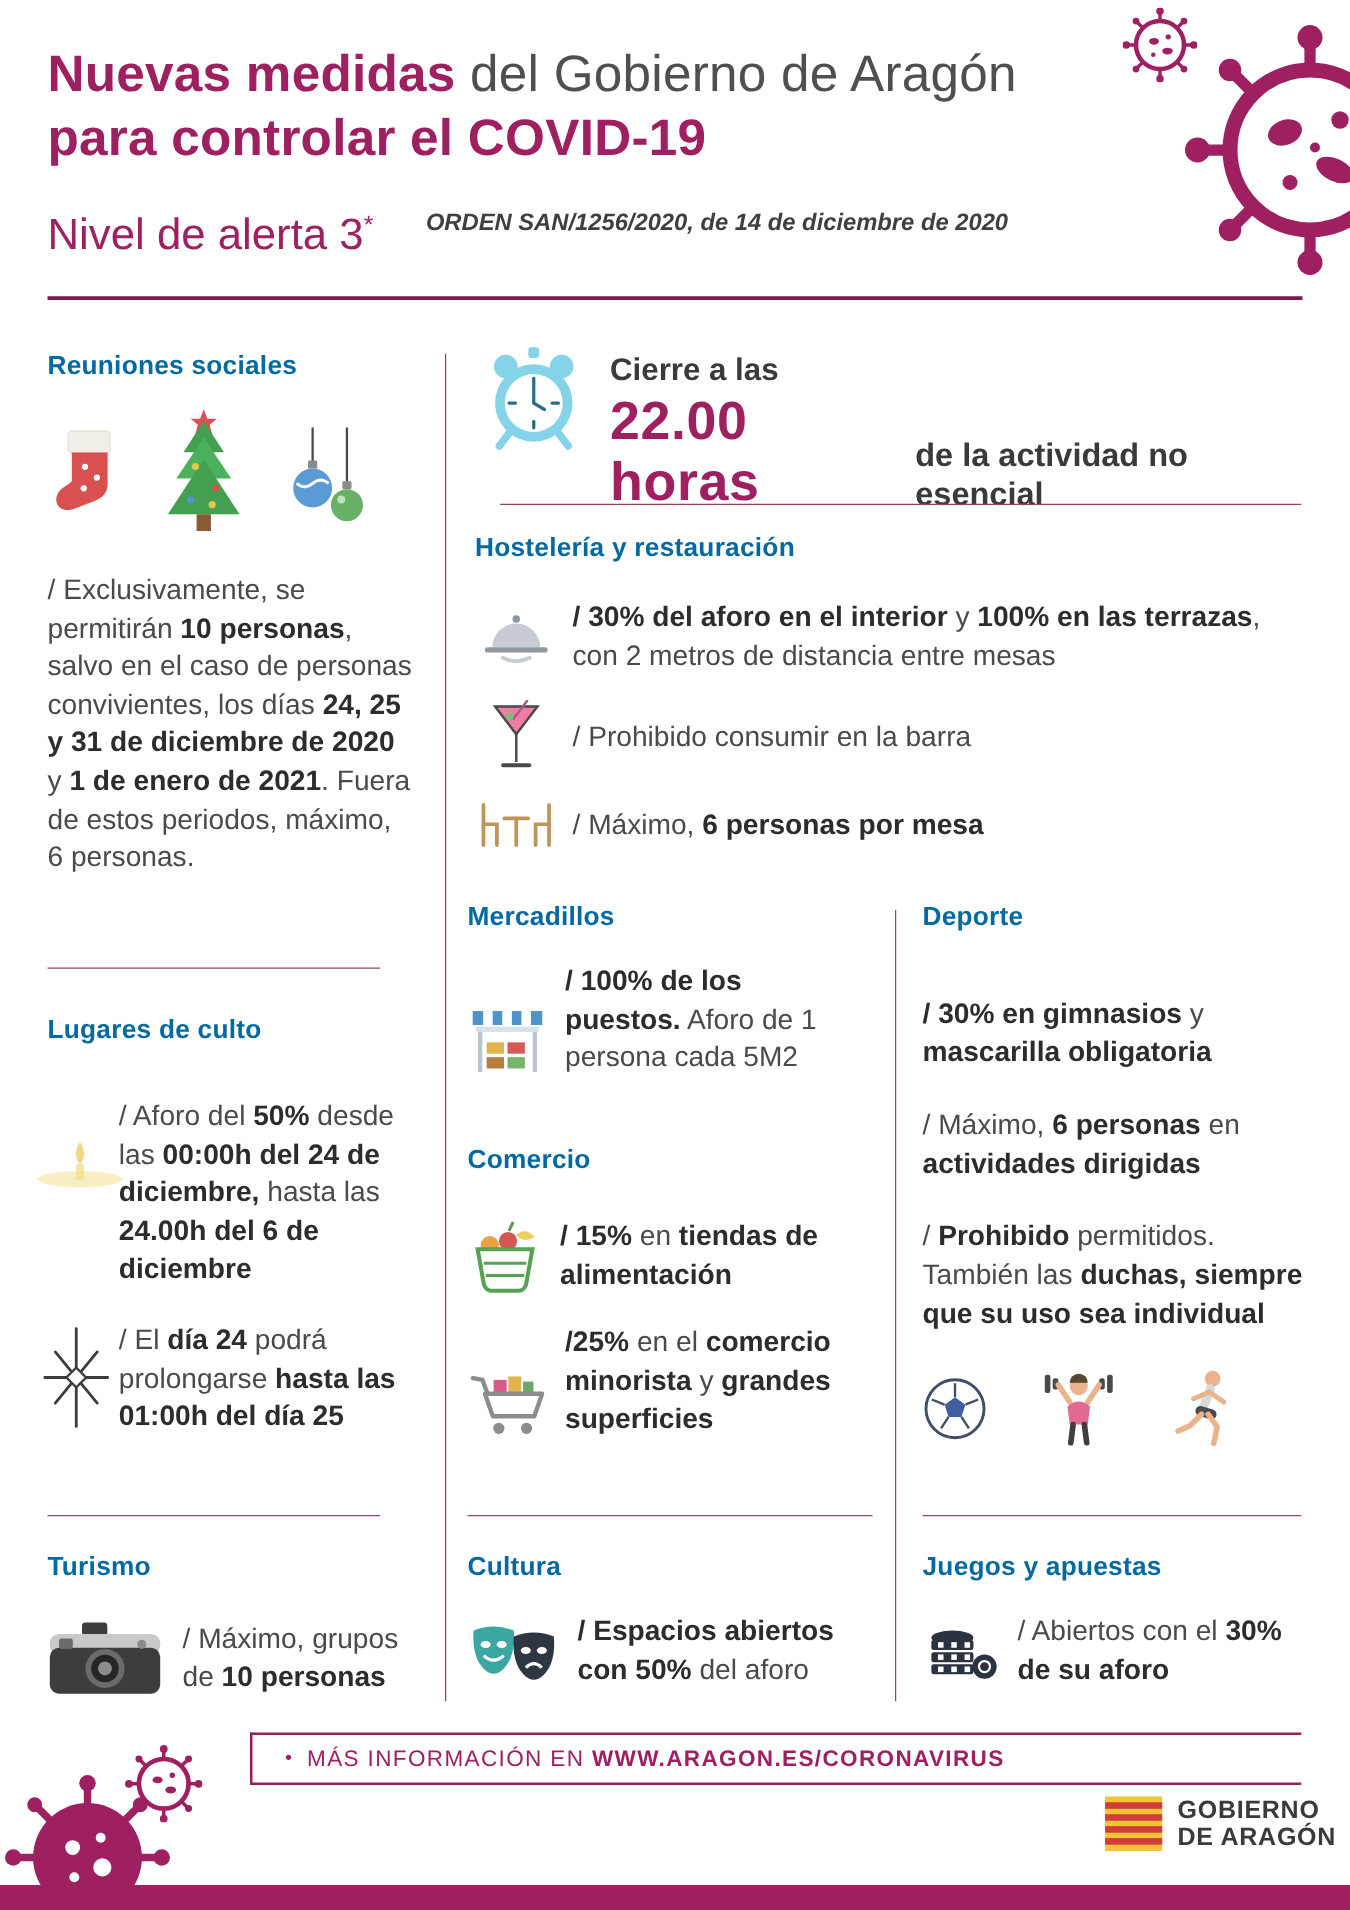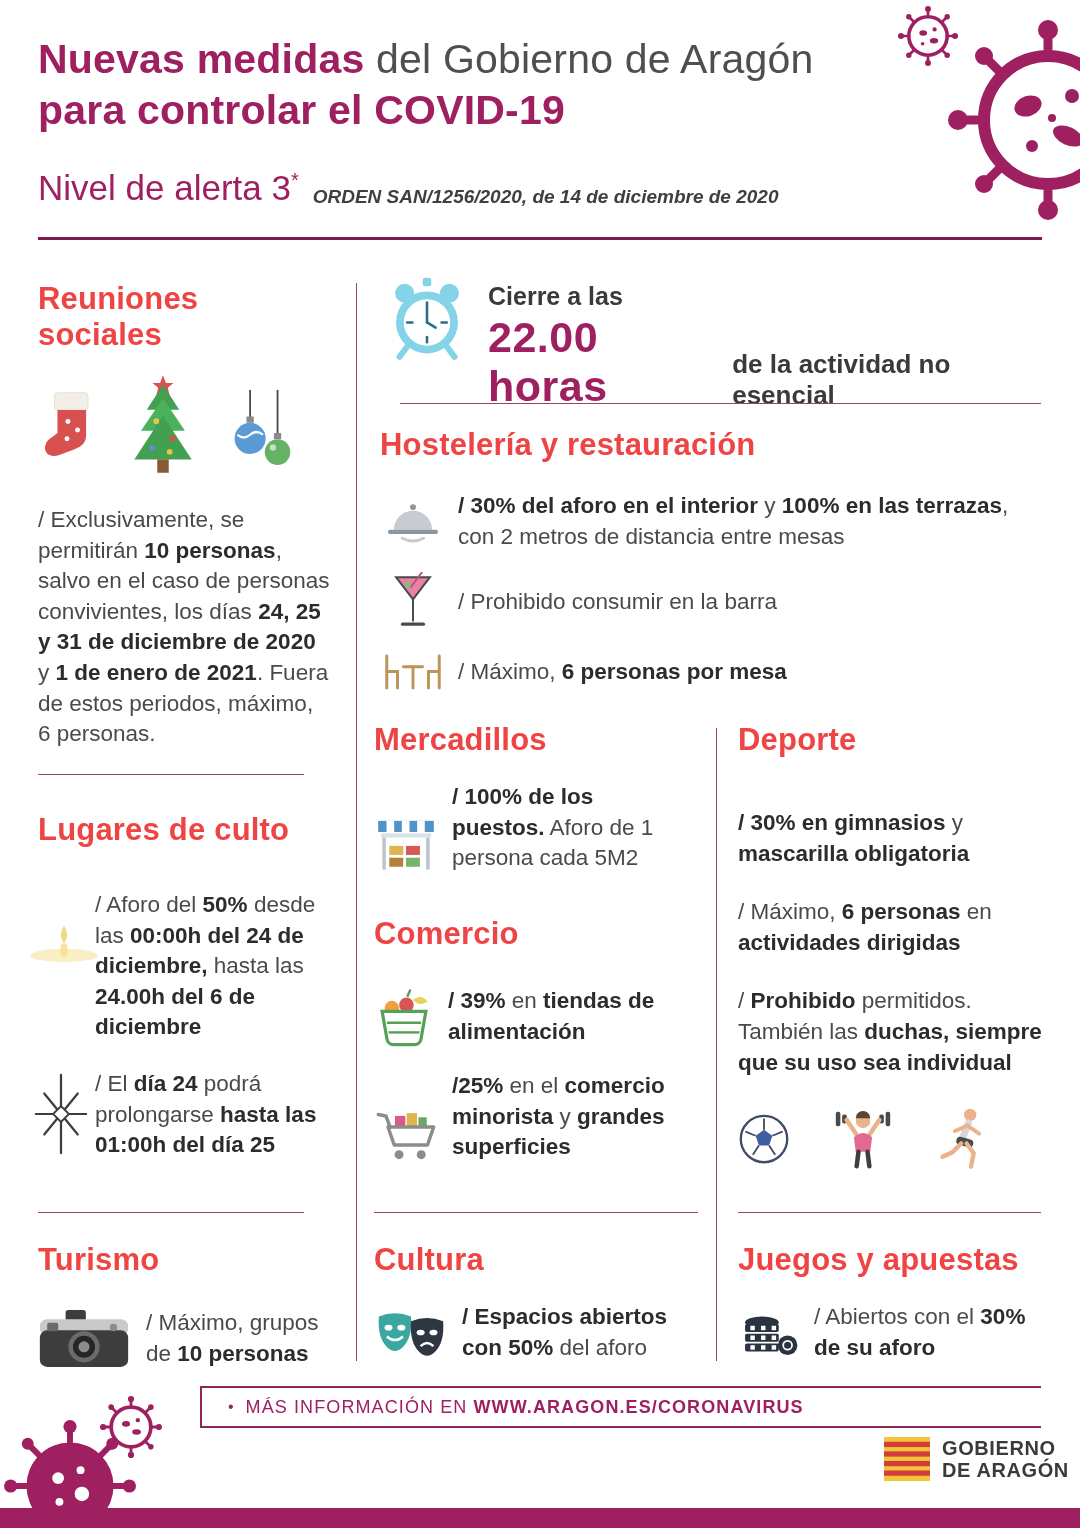--- a/index.html
+++ b/index.html
@@ -1,29 +1,29 @@
 <!DOCTYPE html>
 <html><head>
 <meta charset="utf-8">
 <style>
   *{margin:0;padding:0;box-sizing:border-box}
   body{margin:0;background:#ffffff}
   .page{position:relative;width:1080px;height:1528px;background:#fff;overflow:hidden;font-family:Liberation Sans, sans-serif}
-  .h2{font-size:31px;font-weight:700;color:#ef4444;letter-spacing:.2px}
+  .h2{font-size:21px;font-weight:700;color:#0369a1;letter-spacing:.2px}
   .body{font-size:22.5px;color:#4a4a4a;line-height:1.36}
   .body b{color:#2c2c2c}
   .hr{position:absolute;border-top:1.6px solid #93456b}
   .vr{position:absolute;border-left:1.6px solid #93456b}
   .ic{display:inline-block;flex:0 0 auto}
   .ic svg{display:block}
 
   .title{position:absolute;left:38px;top:34px;width:790px;font-size:41px;line-height:1.24;letter-spacing:.2px}
   .t-mag{color:#9e2060;font-weight:700}
   .t-dark{color:#4f4f4f;font-weight:400}
-  .alert-row{position:absolute;left:38px;top:168px;display:flex;align-items:flex-end;gap:14px}
+  .alert-row{position:absolute;left:38px;top:168px;display:flex;align-items:flex-start;gap:42px}
   .alert{font-size:35px;color:#9e2060;font-weight:400}
   .alert sup{font-size:20px}
   .order{font-size:19px;font-style:italic;font-weight:700;color:#3f3f3f}
   .header-rule{position:absolute;left:38px;top:237px;width:1004px;border-top:3px solid #7d1b4e}
 
   .virus{position:absolute}
   .sec-reuniones{position:absolute;left:38px;top:281px;width:292px}
   .xmas-row{display:flex;align-items:flex-end;gap:24px;margin-top:18px;height:104px}
   .sec-reuniones .body{margin-top:30px}
   .hr-left-1{left:38px;top:774px;width:266px}
@@ -339,21 +339,21 @@
         <svg viewBox="0 0 74 74" width="60" height="60">
           <circle cx="22" cy="26" r="9" fill="#eda13f"></circle>
             <circle cx="40" cy="22" r="9" fill="#d85555"></circle>
           <path d="M41 12 l4 -9" stroke="#5a9e5a" stroke-width="3"></path>
           <path d="M48 16 q10 -8 18 2 q-9 7 -18 -2" fill="#e8d05a"></path>
           <path d="M10 30 H64 L58 64 a8 8 0 0 1 -8 7 H24 a8 8 0 0 1 -8 -7 Z" fill="#fff" stroke="#56a156" stroke-width="4"></path>
           <line x1="16" y1="44" x2="58" y2="44" stroke="#56a156" stroke-width="3"></line>
           <line x1="18" y1="56" x2="56" y2="56" stroke="#56a156" stroke-width="3"></line>
         </svg>
       </span>
-      <p class="body" style="width:240px"><b>/ 39%</b><span> en </span><b>tiendas de alimentación</b></p>
+      <p class="body" style="width:240px"><b>/ 15%</b><span> en </span><b>tiendas de alimentación</b></p>
     </div>
     <div class="icon-row">
       <span class="ic">
         <svg viewBox="0 0 92 78" width="64" height="54">
           <rect x="30" y="10" width="15" height="16" fill="#d85a86"></rect>
           <rect x="47" y="6" width="15" height="20" fill="#e0b44e"></rect>
           <rect x="64" y="12" width="12" height="14" fill="#67a867"></rect>
           <path d="M6 8 L17 10 L23 26" fill="none" stroke="#8c8c8c" stroke-width="5" stroke-linecap="round"></path>
           <path d="M20 26 H86 L77 52 H29 Z" fill="none" stroke="#8c8c8c" stroke-width="5" stroke-linejoin="round"></path>
           <circle cx="36" cy="66" r="6.5" fill="#8c8c8c"></circle>

